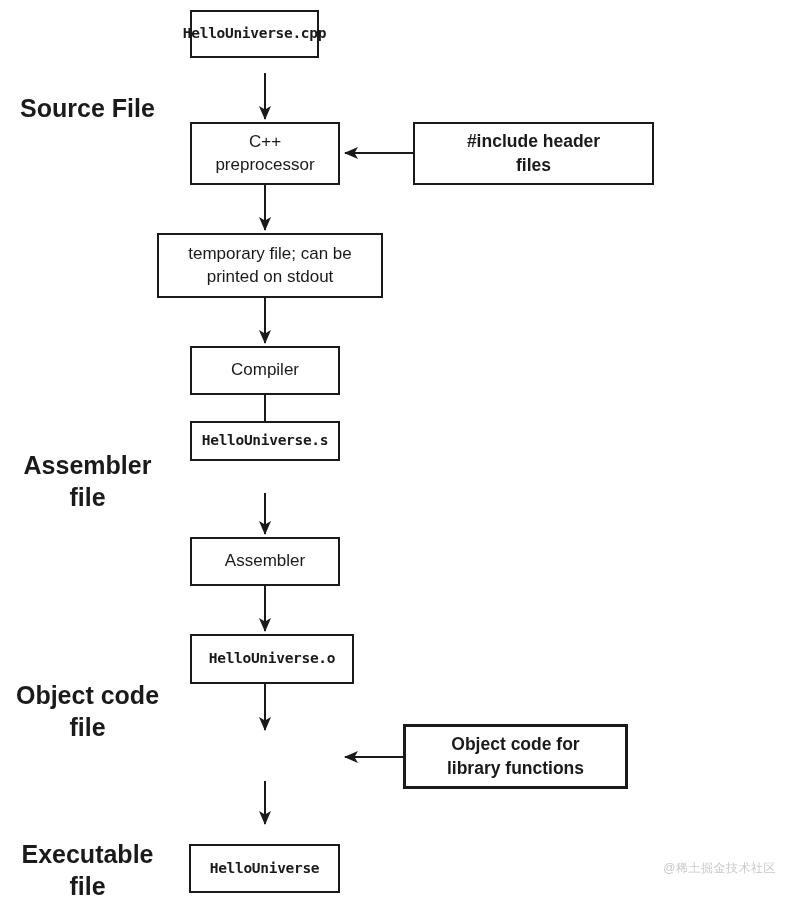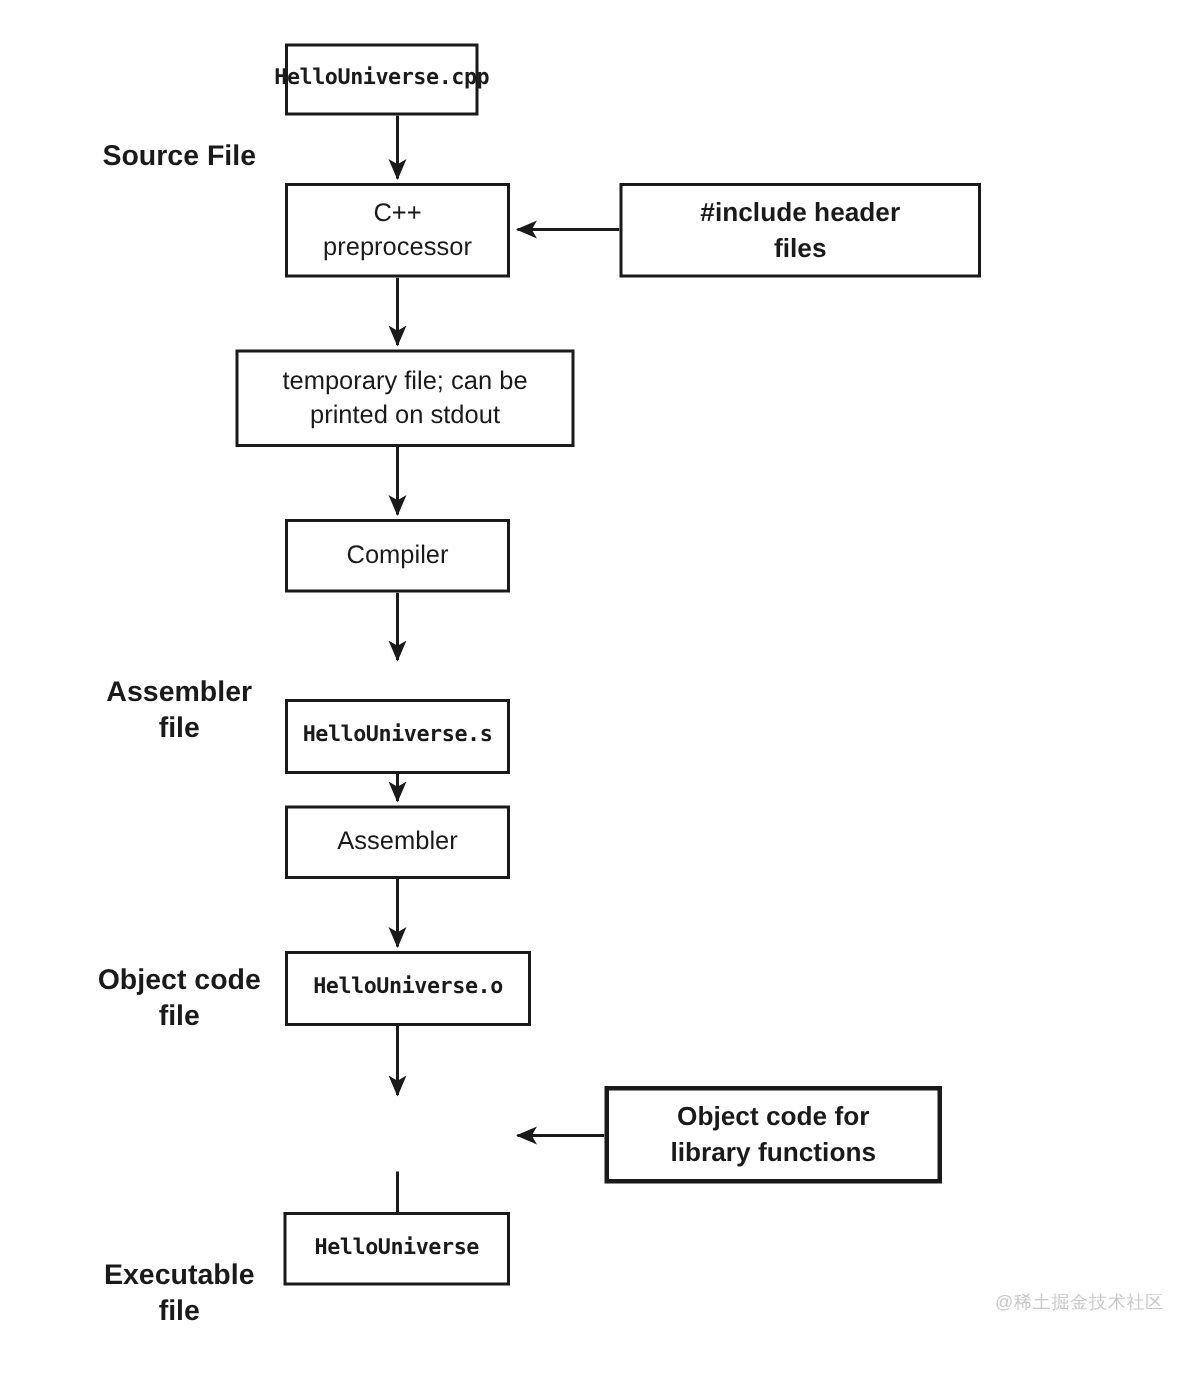--- a/index.html
+++ b/index.html
@@ -40,24 +40,23 @@
     font-size: 17.5px;
     border-width: 2.5px;
   }
   .annot.thick { border-width: 3px; }
   .side-label {
     position: absolute;
     left: 0;
     width: 175px;
     text-align: center;
     font-weight: bold;
-    font-size: 19px;
+    font-size: 25px;
     line-height: 1.26;
     white-space: pre-line;
-    padding-left: 32px;
   }
   .watermark {
     position: absolute;
     left: 596px;
     top: 860px;
     width: 180px;
     text-align: right;
     font-size: 12px;
     color: var(--wm, #c9c9c9);
     letter-spacing: 0.5px;
@@ -90,43 +89,43 @@
       <line x1="265" y1="684" x2="265" y2="730" marker-end="url(#ah)"></line>
       <line x1="265" y1="781" x2="265" y2="824" marker-end="url(#ah)"></line>
       <line x1="413" y1="153" x2="345" y2="153" marker-end="url(#ah)"></line>
       <line x1="403" y1="757" x2="345" y2="757" marker-end="url(#ah)"></line>
     </g>
   </svg>
 
   <div class="side-label" style="top:93px">Source File</div>
   <div class="side-label" style="top:450px">Assembler
 file</div>
-  <div class="side-label" style="top:642px">Object code
+  <div class="side-label" style="top:680px">Object code
 file</div>
   <div class="side-label" style="top:839px">Executable
 file</div>
 
-  <div class="box mono" style="left:190px; top:29px; width:129px; height:48px">HelloUniverse.cpp</div>
+  <div class="box mono" style="left:190px; top:10px; width:129px; height:48px">HelloUniverse.cpp</div>
 
   <div class="box" style="left:190px; top:122px; width:150px; height:63px">C++
 preprocessor</div>
 
   <div class="box" style="left:190px; top:346px; width:150px; height:49px">Compiler</div>
 
   <div class="box" style="left:157px; top:233px; width:226px; height:65px">temporary file; can be
 printed on stdout</div>
 
-  <div class="box mono" style="left:190px; top:466px; width:150px; height:50px">HelloUniverse.s</div>
+  <div class="box mono" style="left:190px; top:421px; width:150px; height:40px">HelloUniverse.s</div>
 
   <div class="box" style="left:190px; top:537px; width:150px; height:49px">Assembler</div>
 
   <div class="box mono" style="left:190px; top:634px; width:164px; height:50px">HelloUniverse.o</div>
 
 
-  <div class="box mono" style="left:189px; top:808px; width:151px; height:49px">HelloUniverse</div>
+  <div class="box mono" style="left:189px; top:844px; width:151px; height:49px">HelloUniverse</div>
 
   <div class="box annot" style="left:413px; top:122px; width:241px; height:63px">#include header
 files</div>
 
   <div class="box annot thick" style="left:403px; top:724px; width:225px; height:65px">Object code for
 library functions</div>
 
   <div class="watermark">@稀土掘金技术社区</div>
 
 </div>

